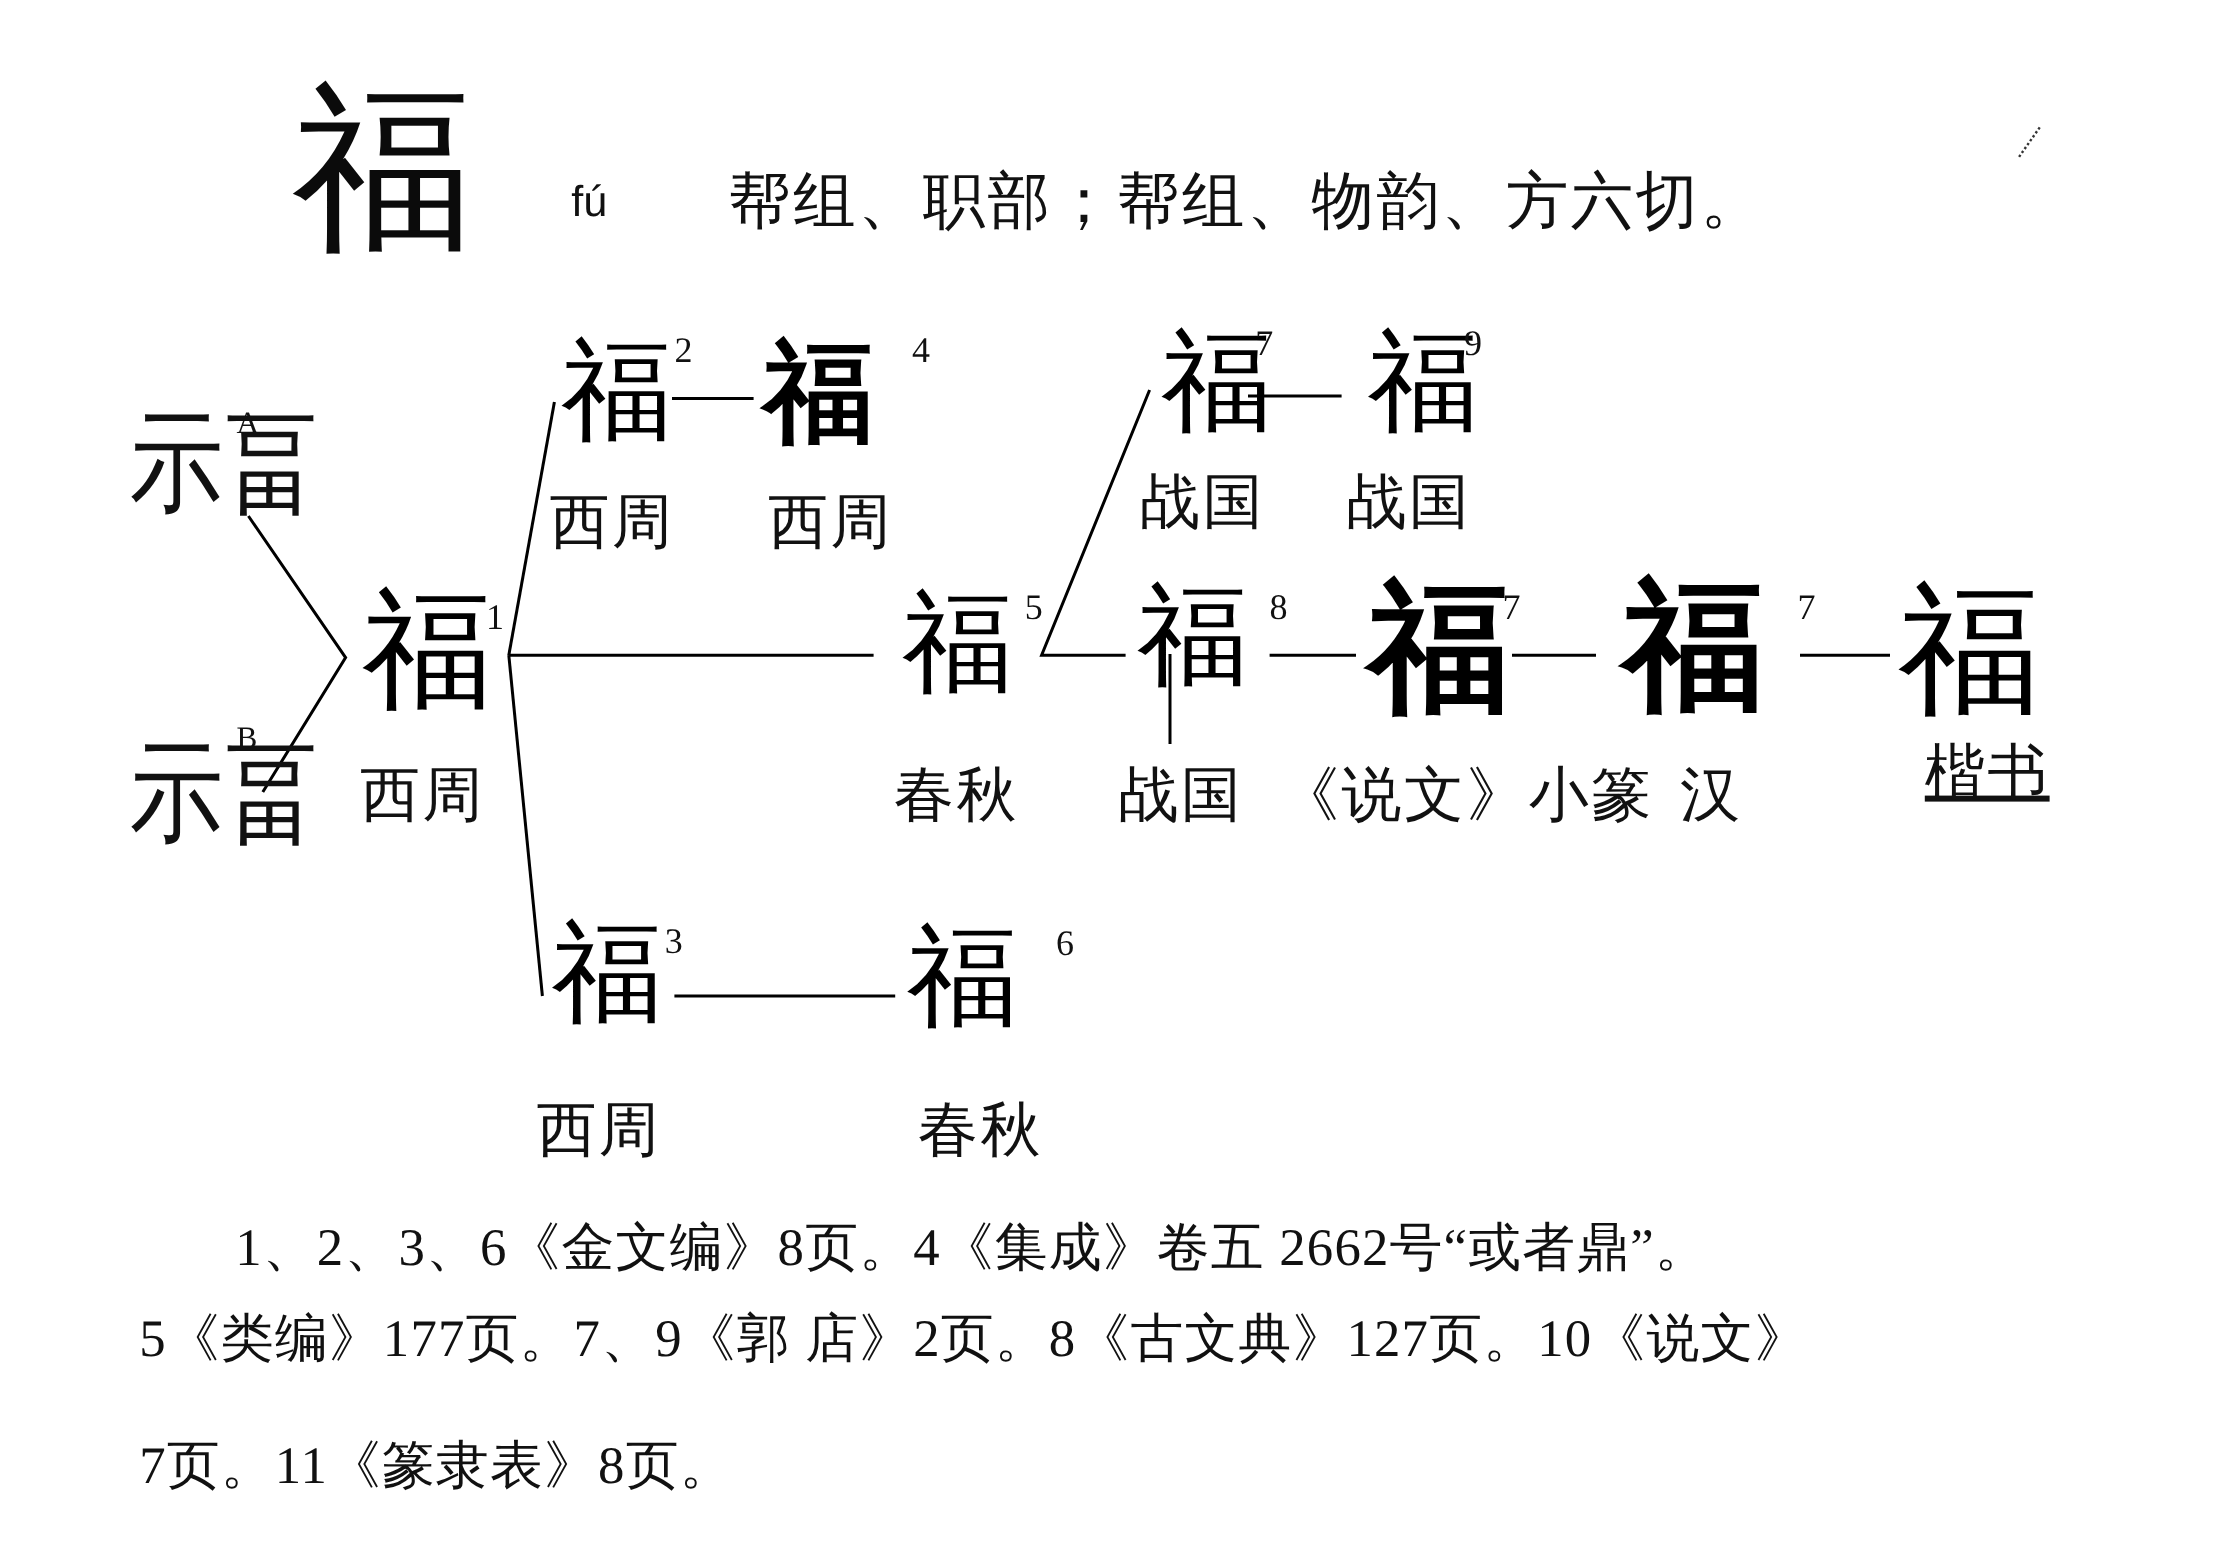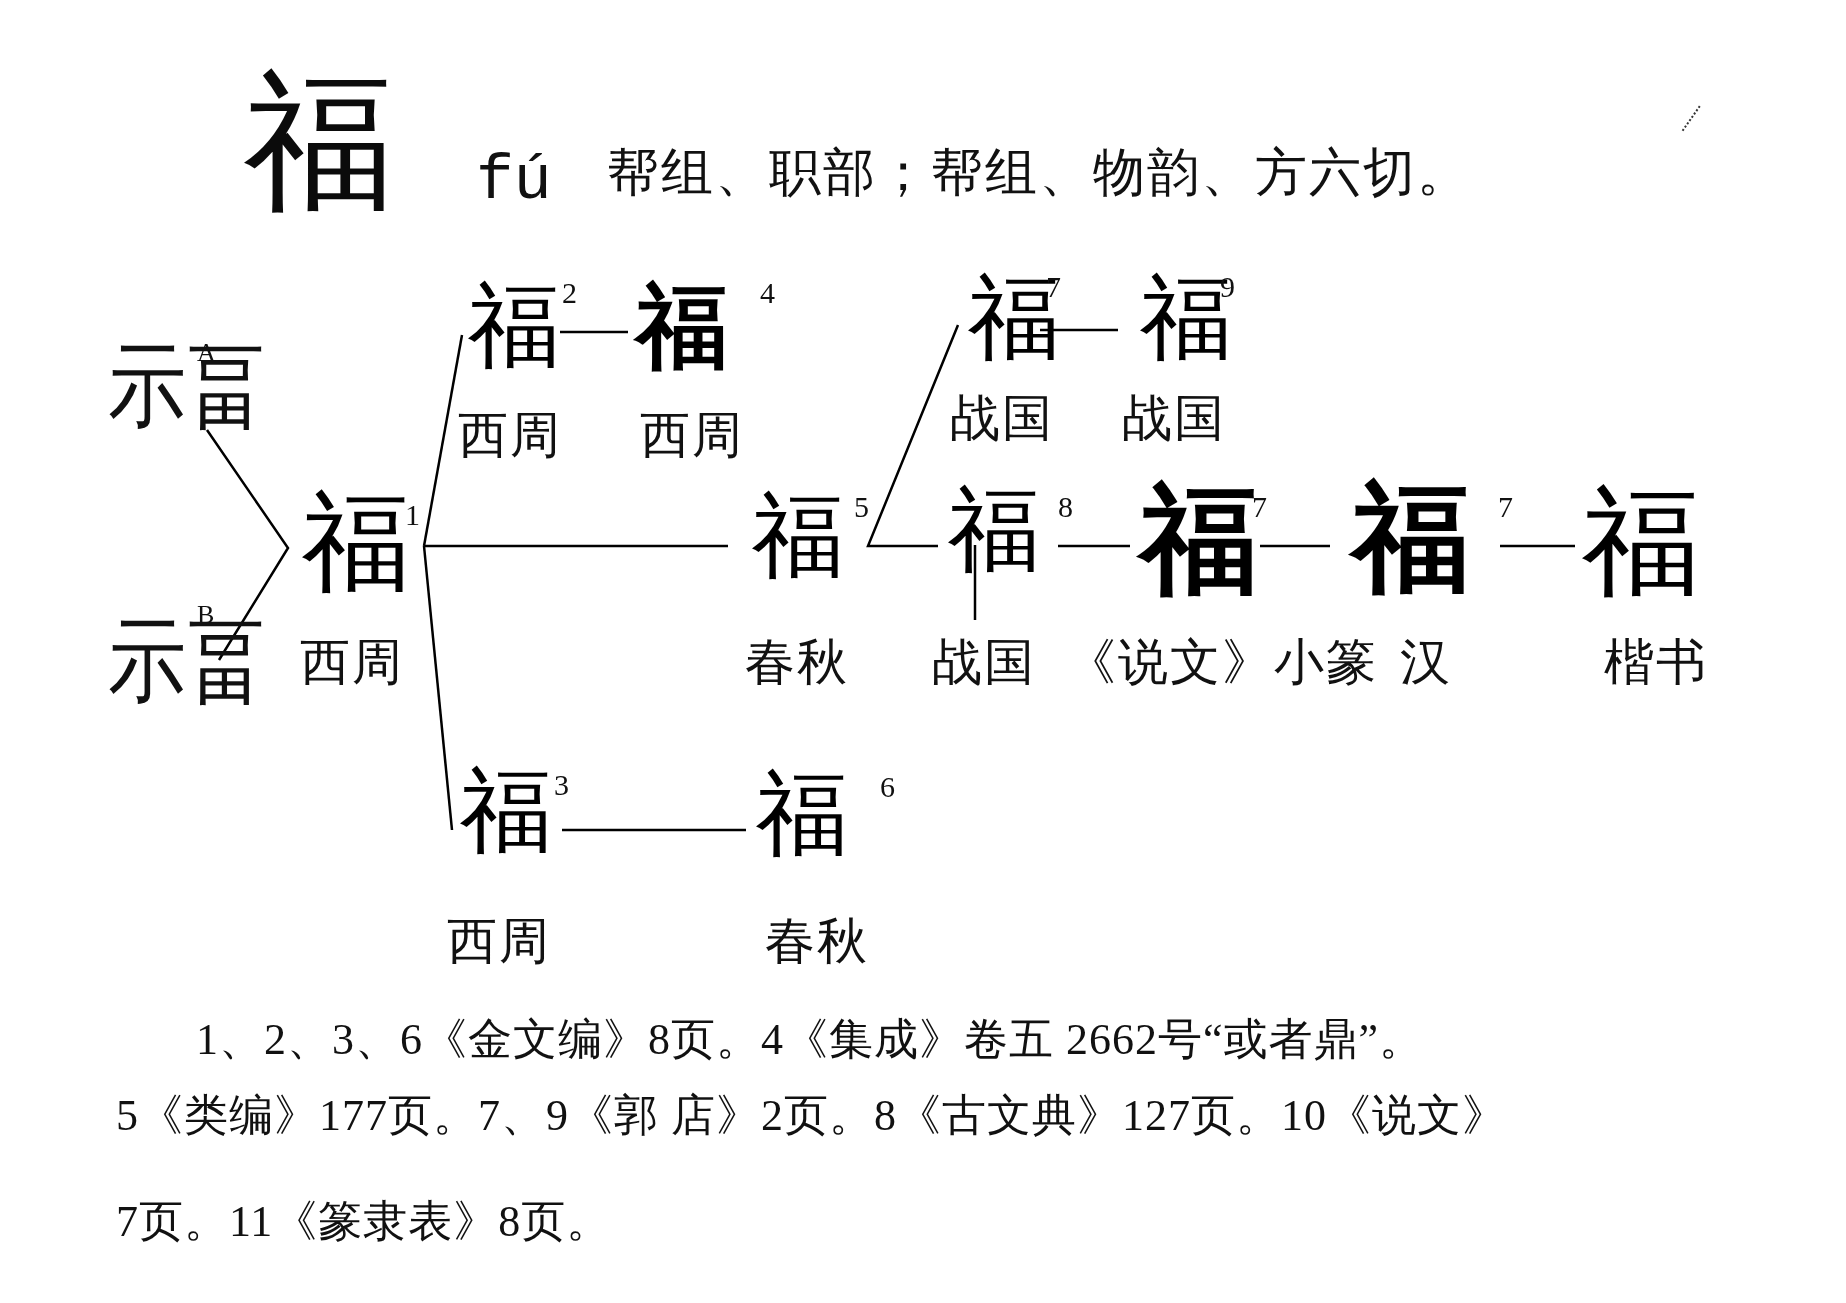--- a/index.html
+++ b/index.html
@@ -1,21 +1,21 @@
 <!DOCTYPE html>
 <html><head>
   <meta charset="utf-8">
   <style>
     html, body { margin: 0; padding: 0; background: #ffffff; }
     body { width: 1846px; height: 1303px; position: relative; overflow: hidden;
            font-family: "DejaVu Serif", "Liberation Serif", serif; color: #111; }
     .abs { position: absolute; white-space: nowrap; line-height: 1; }
     .title-char { font-size: 150px; font-family: "DejaVu Sans", sans-serif; font-weight: 300; color: #0b0b0b; }
-    .pinyin { font-size: 63px; font-family: Liberation Mono, monospace; }
-    .phon { font-size: 52px; font-family: Liberation Sans, sans-serif; letter-spacing: 2px; }
+    .pinyin { font-size: 36px; font-family: Liberation Sans, sans-serif; }
+    .phon { font-size: 52px; font-family: Liberation Mono, monospace; letter-spacing: 2px; }
     .glyph { font-family: "DejaVu Serif", serif; color: #000; line-height: 1; }
     .g-small { font-size: 92px; }
     .g-mid { font-size: 108px; }
     .g-large { font-size: 118px; font-weight: bold; }
     .g-kai { font-size: 118px; font-family: "DejaVu Sans", sans-serif; }
     .archaic { font-size: 92px; font-family: "DejaVu Sans Mono", monospace; transform: scaleX(0.85); transform-origin: left top; }
     .sup { font-size: 30px; font-family: "Liberation Serif", serif; }
     .sup-ab { font-size: 26px; font-family: "Liberation Serif", serif; }
     .period { font-size: 50px; font-family: "DejaVu Sans", sans-serif; letter-spacing: 2px; }
     .foot { font-size: 44px; font-family: Liberation Serif, serif; letter-spacing: 1px; }
@@ -100,17 +100,17 @@
 <div class="abs sup" style="left:1058px; top:492px;">8</div>
 <div class="abs glyph g-large" style="left:1140px; top:480px;">福</div>
 <div class="abs period" style="left:1066px; top:637px;">《说文》小篆</div>
 
 <div class="abs sup" style="left:1252px; top:492px;">7</div>
 <div class="abs glyph g-large" style="left:1352px; top:478px;">福</div>
 <div class="abs period" style="left:1400px; top:637px;">汉</div>
 
 <div class="abs sup" style="left:1498px; top:492px;">7</div>
 <div class="abs glyph g-kai" style="left:1582px; top:482px;">福</div>
-<div class="abs period" style="left:1604px; top:637px;">楷书</div>
+<div class="abs period" style="left:1604px; top:618px;text-decoration:underline;">楷书</div>
 
 <div class="abs foot" style="left:196px; top:1018px;">1、2、3、6《金文编》8页。4《集成》卷五 2662号“或者鼎”。</div>
 <div class="abs foot" style="left:116px; top:1094px;">5《类编》177页。7、9《郭 店》2页。8《古文典》127页。10《说文》</div>
 <div class="abs foot" style="left:116px; top:1200px;">7页。11《篆隶表》8页。</div>
 
 </body></html>

